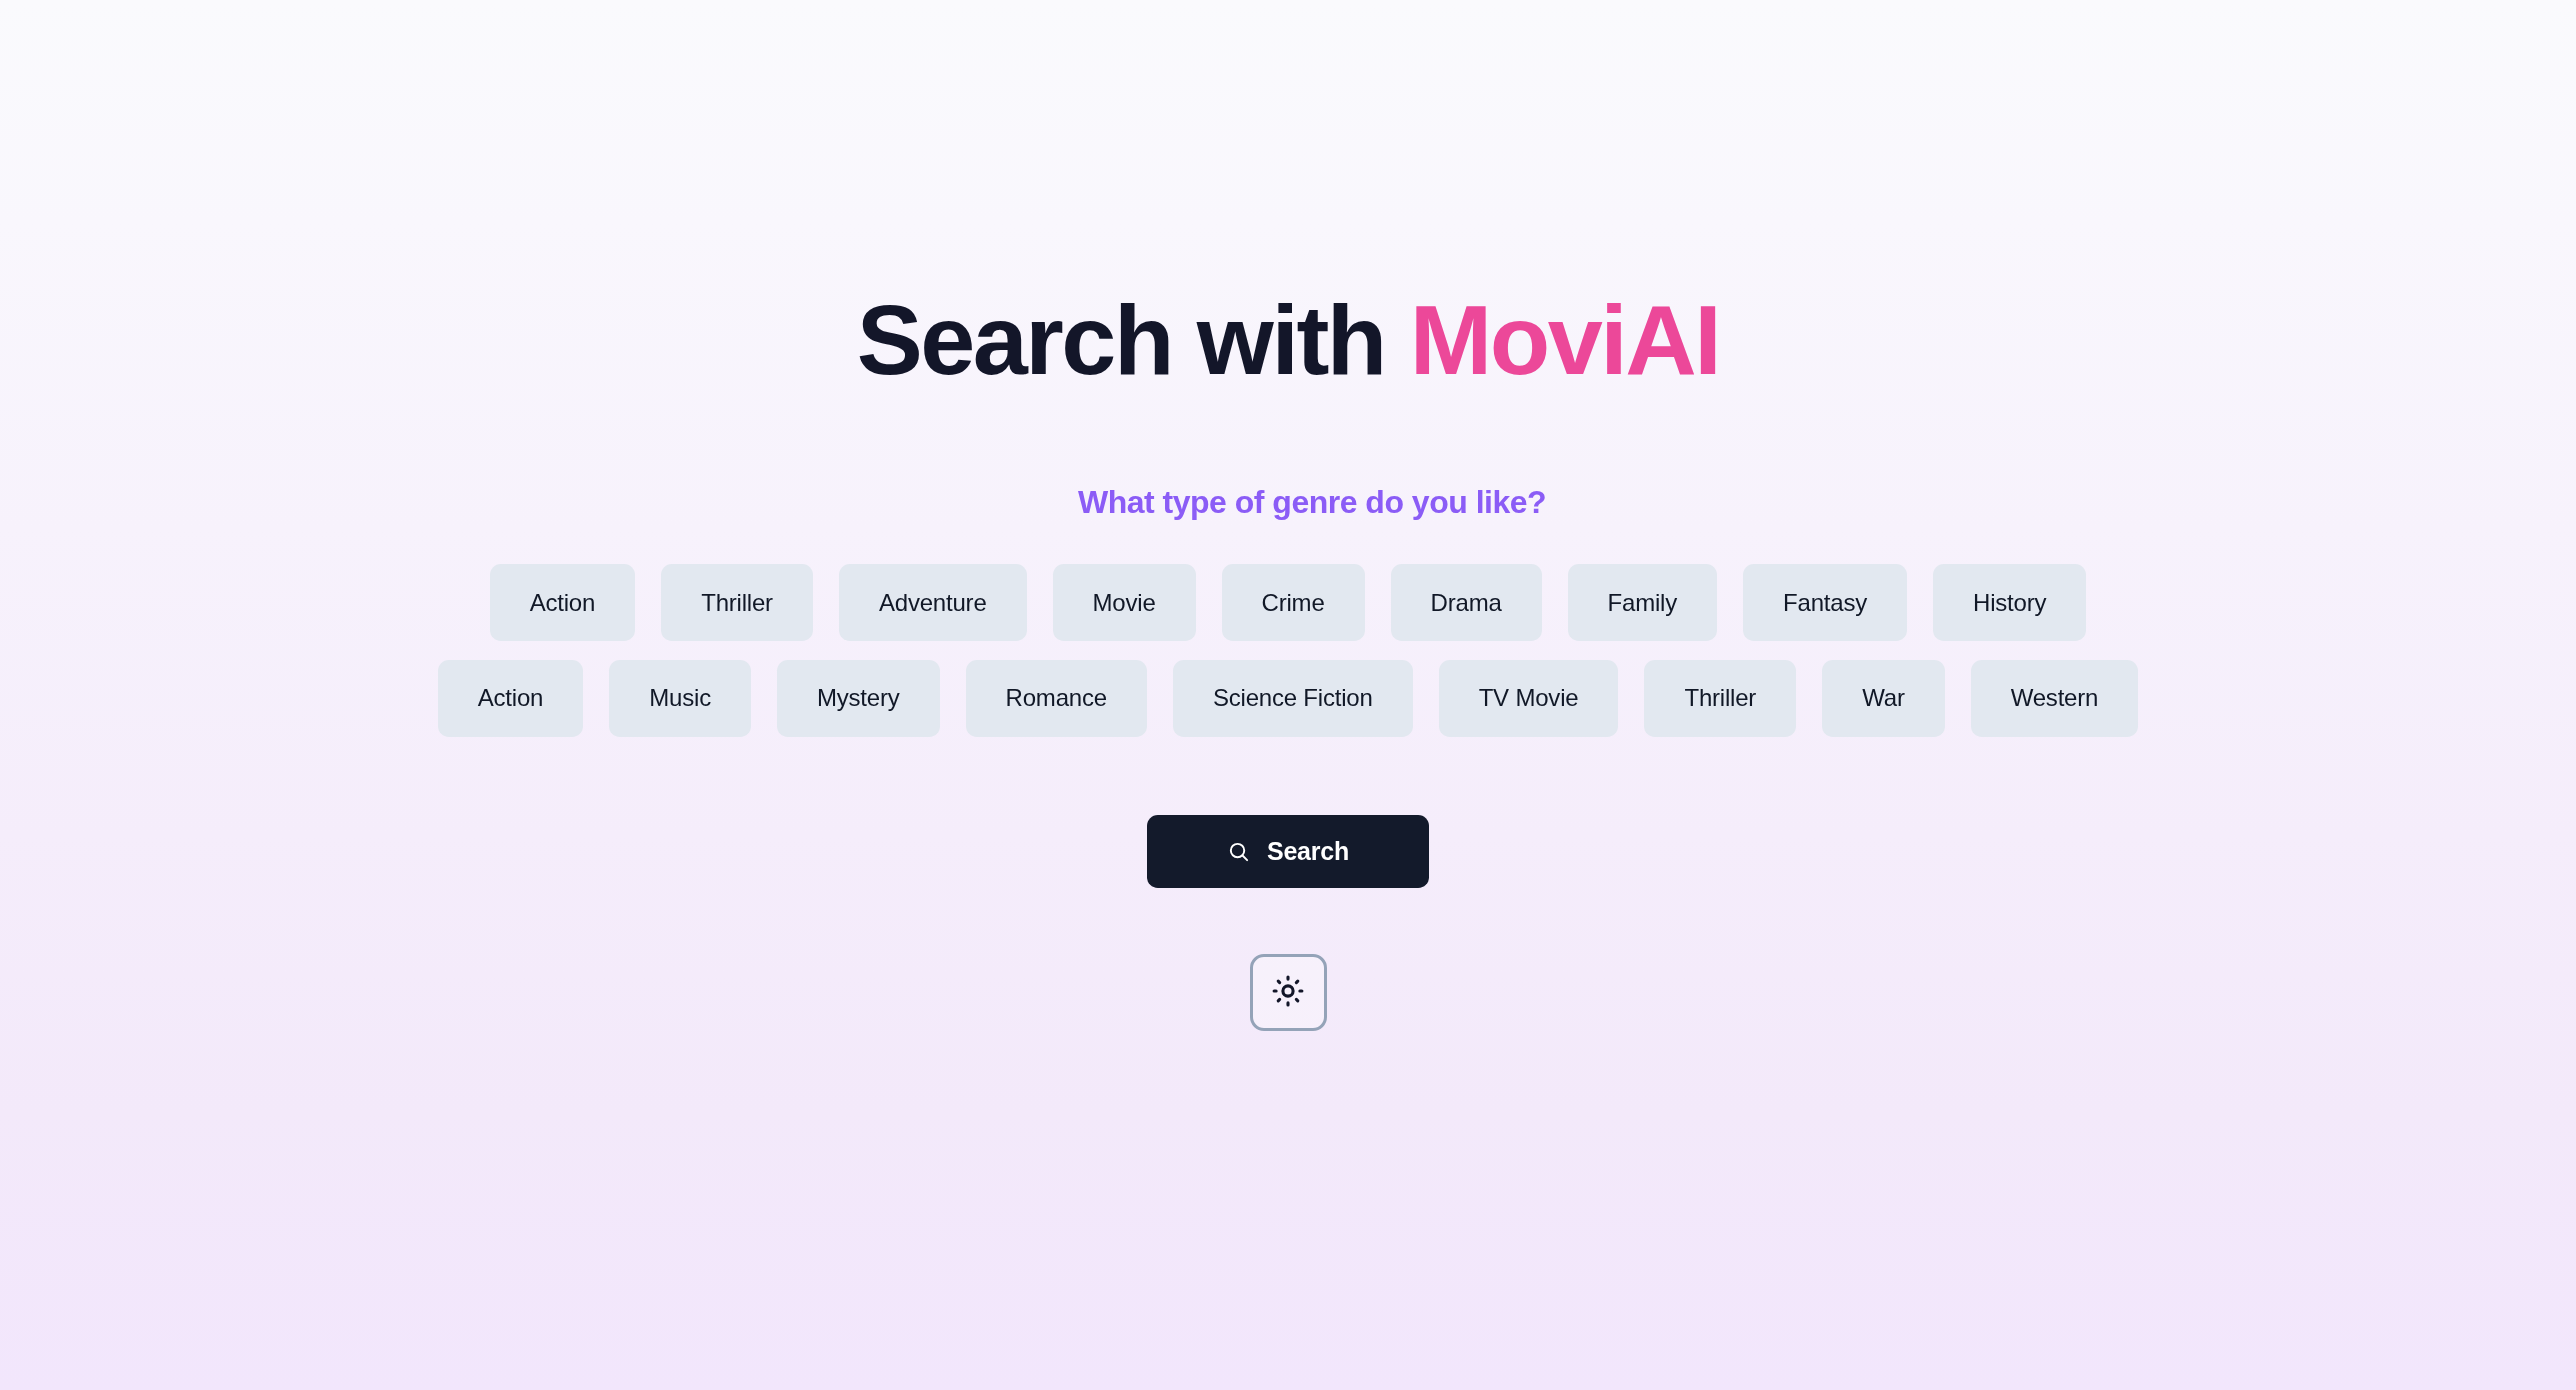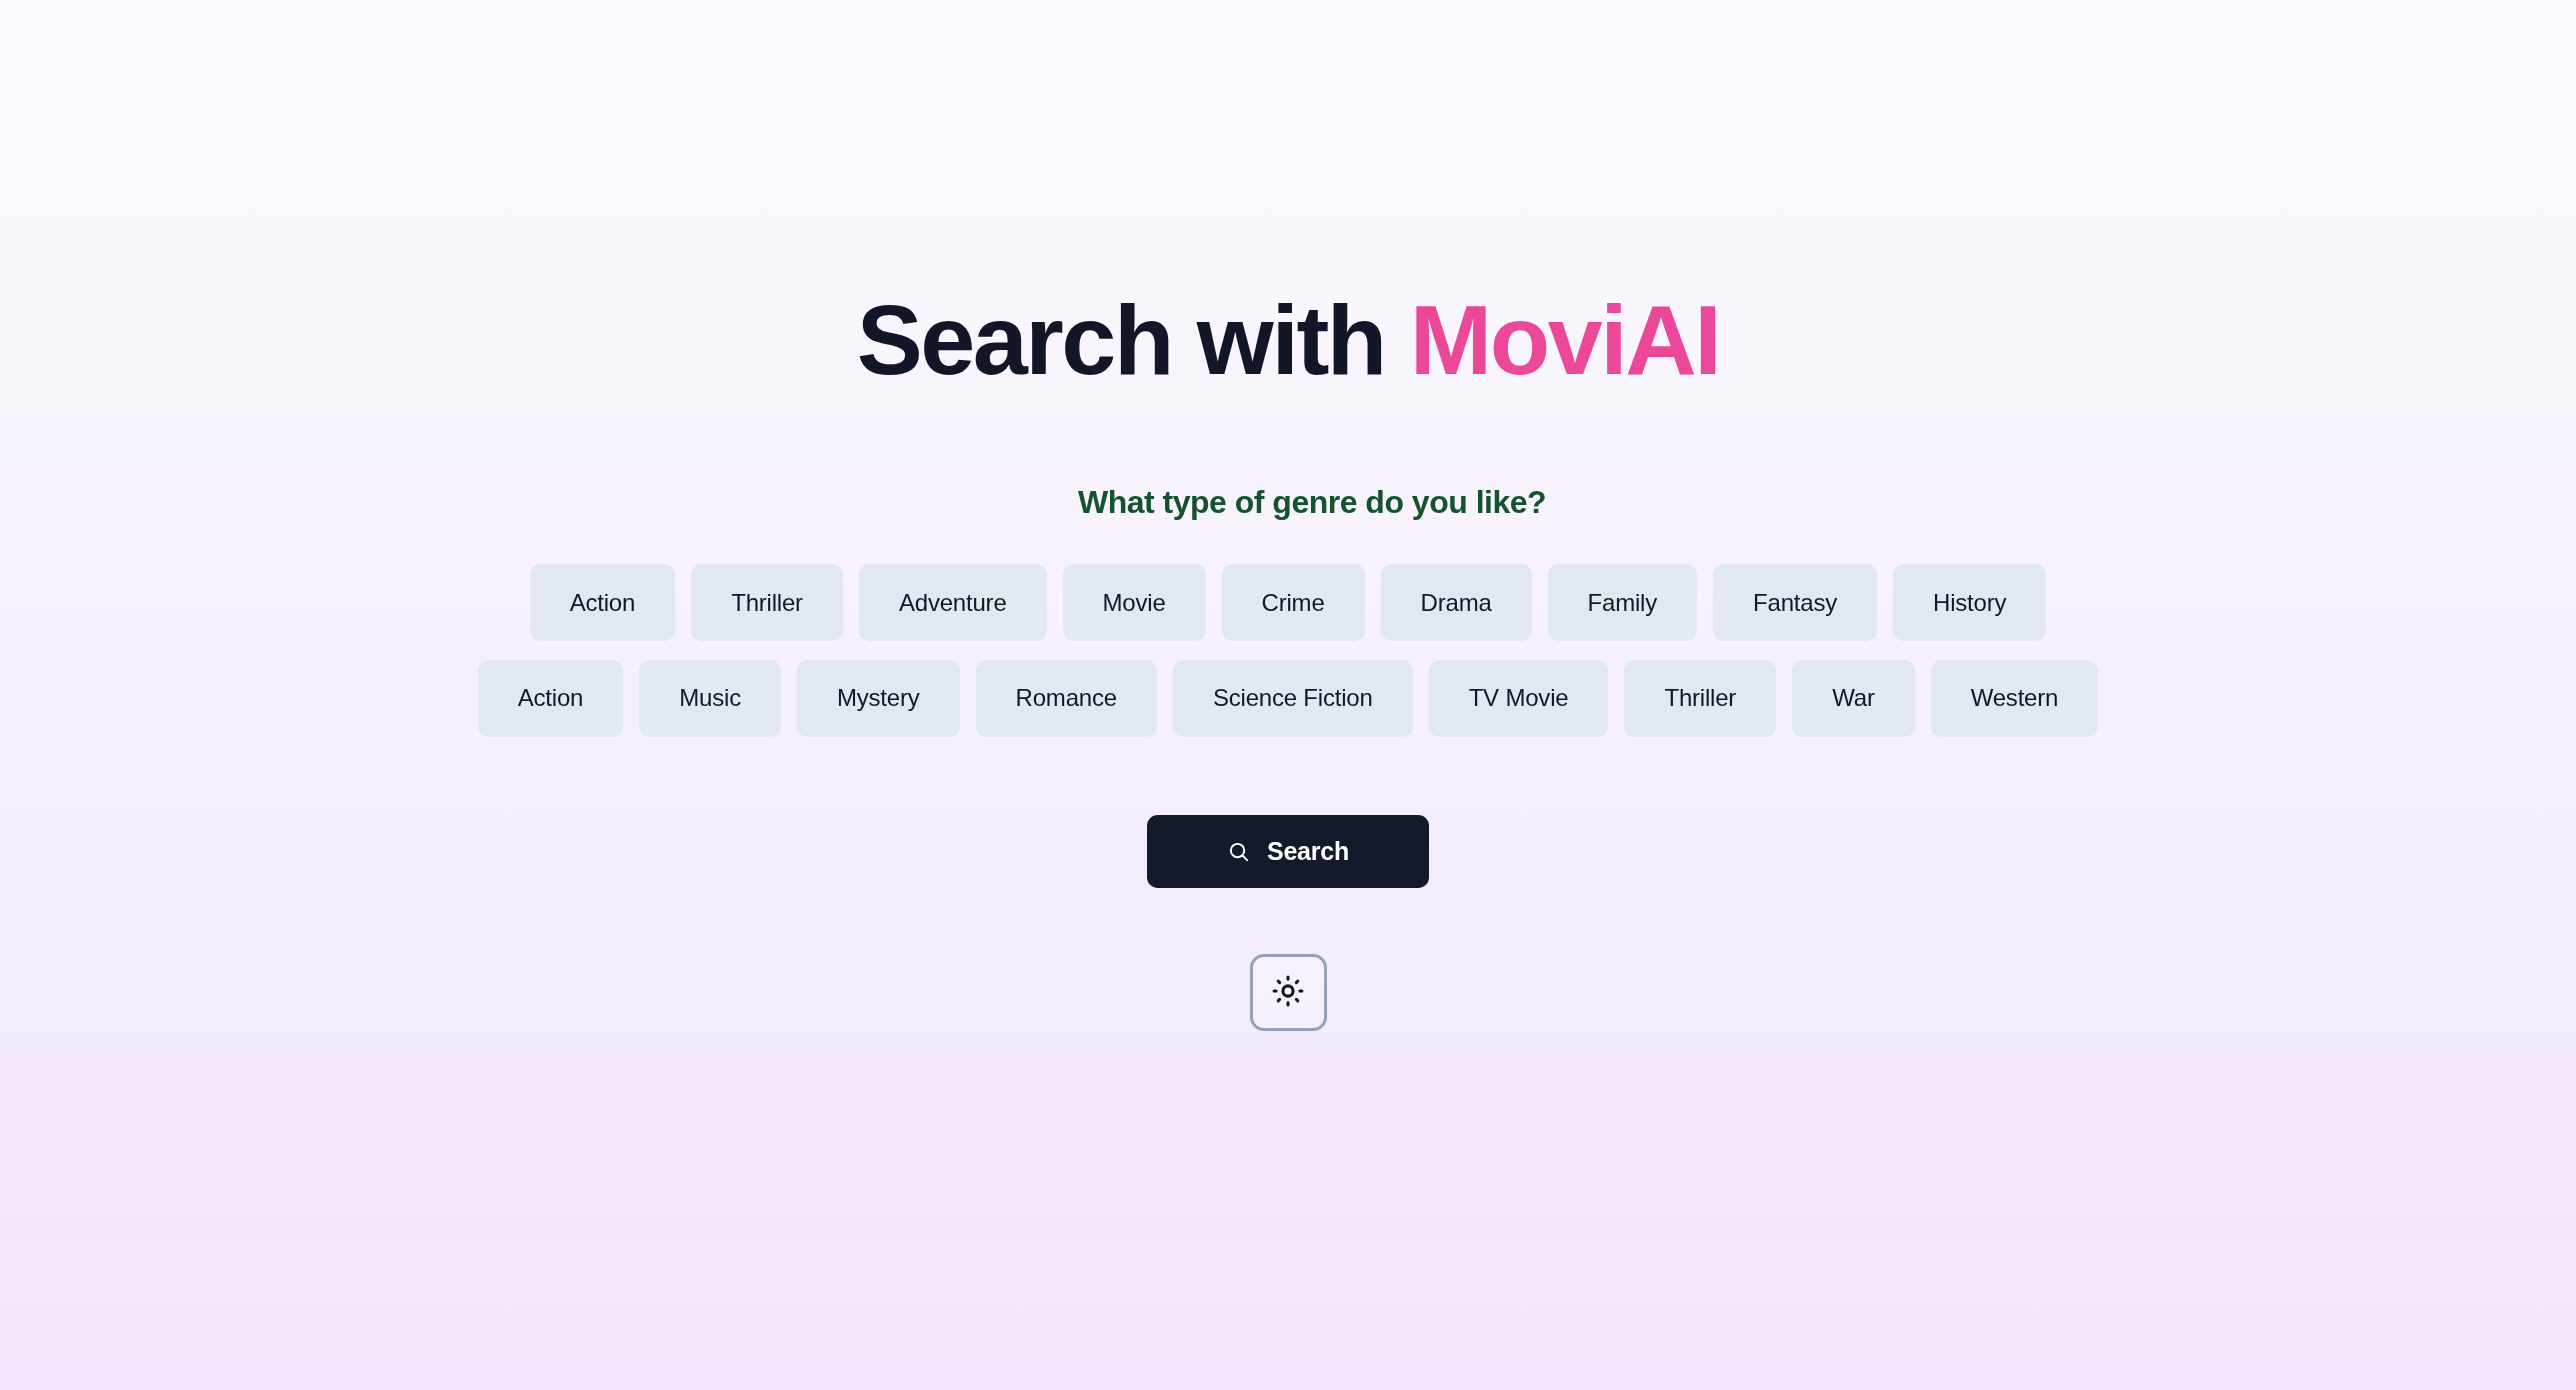--- a/index.html
+++ b/index.html
@@ -37,39 +37,39 @@
     text-align: center;
   }
   .title .accent { color: #ec4899; }
 
   
   .subtitle {
     margin-top: 95px;
     font-size: 32px;
     font-weight: 700;
     letter-spacing: -0.5px;
-    color: #14532d;
+    color: #8b5cf6;
     text-align: center;
     margin-left: 48px;
   }
 
   
   .genre-rows {
     margin-top: 43px;
     display: flex;
     flex-direction: column;
     align-items: center;
     gap: 18.5px;
   }
   .genre-row {
     display: flex;
     flex-direction: row;
     justify-content: center;
     align-items: center;
-    gap: 16px;
+    gap: 26px;
   }
   .chip {
     background: #e2e8f0;
     color: #111827;
     border: none;
     border-radius: 10.8px;
     height: 77px;
     padding: 0 40px;
     font-family: "Liberation Sans", sans-serif;
     font-size: 24px;

